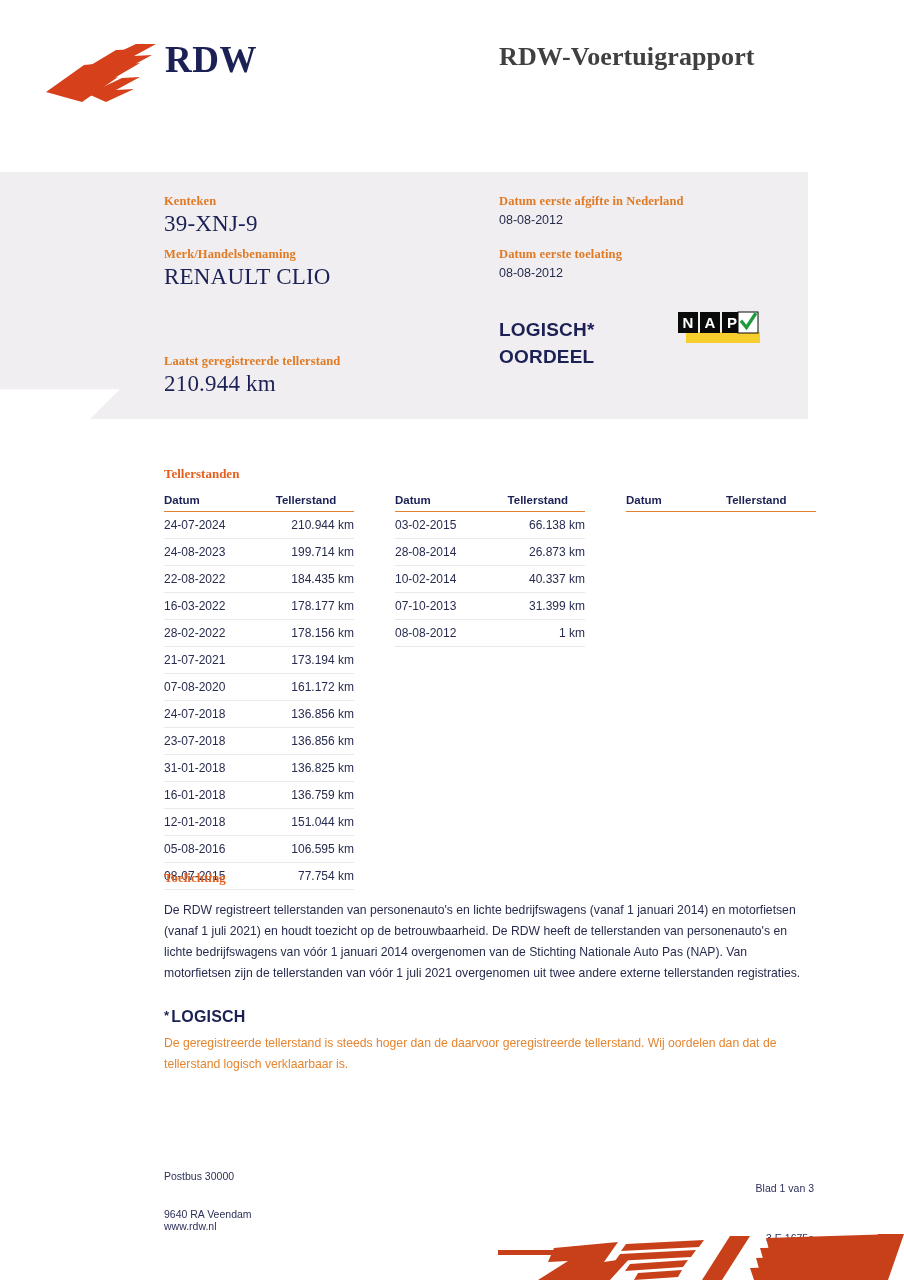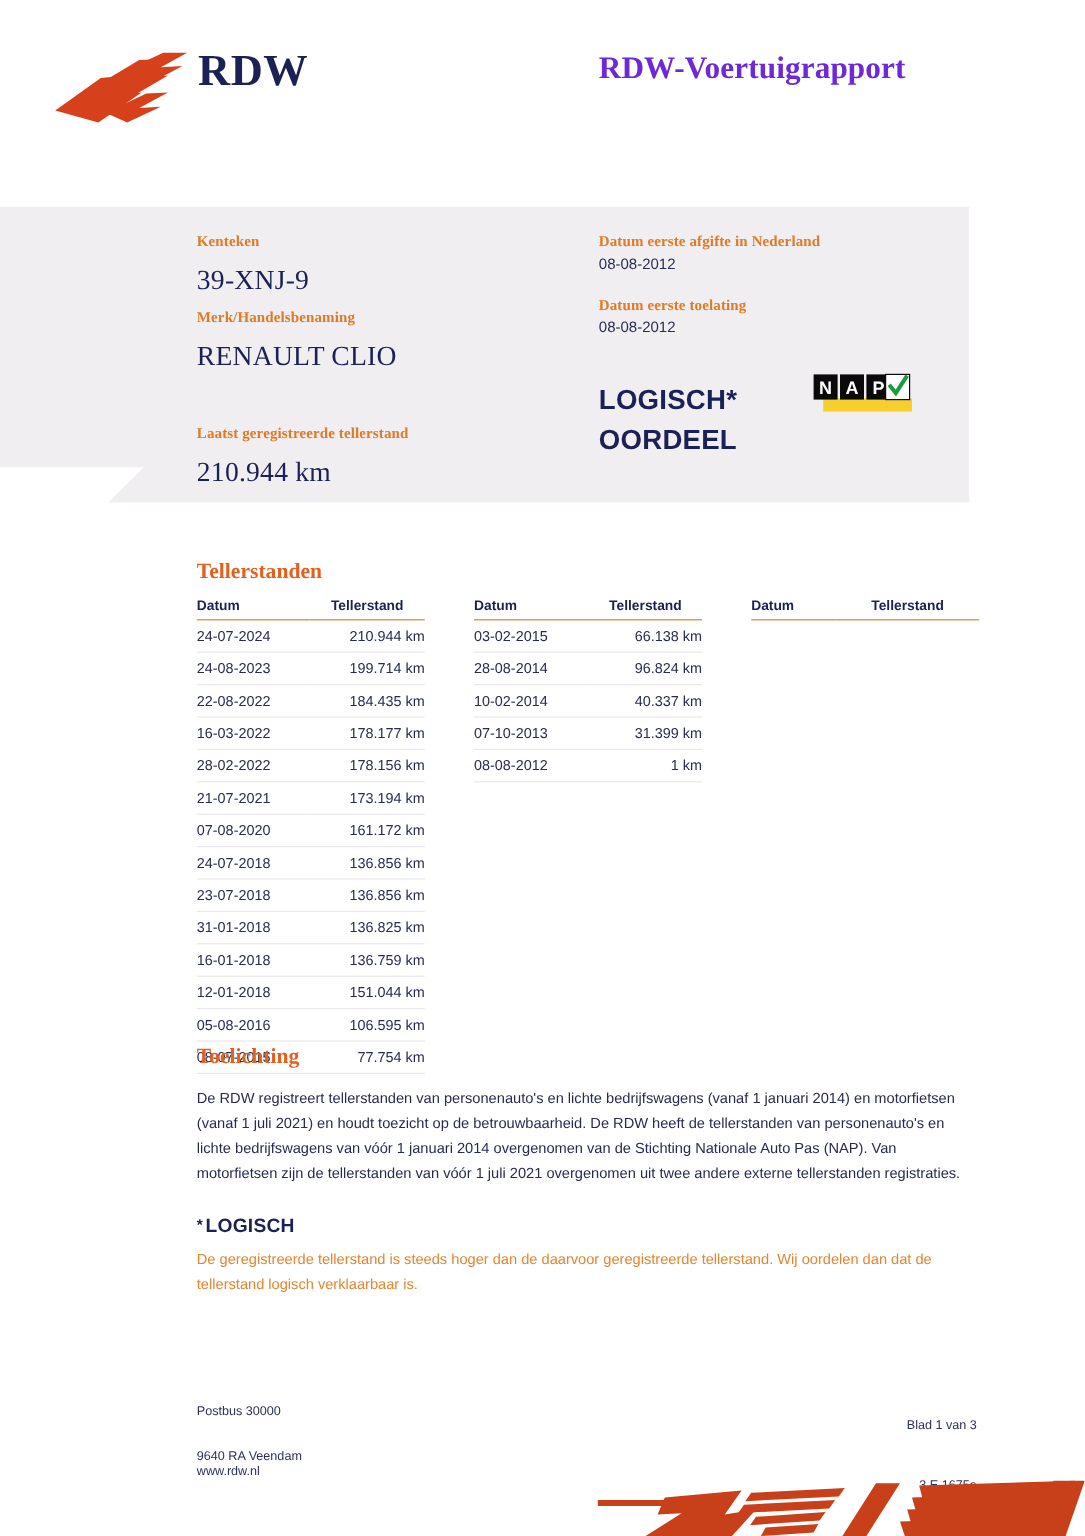--- a/index.html
+++ b/index.html
@@ -36,21 +36,21 @@
     letter-spacing: 0.5px;
     color: #1b2155;
   }
 
   .report-title {
     position: absolute;
     left: 499px; top: 42px;
     font-family: "Liberation Serif", serif;
     font-size: 26px;
     font-weight: 700;
-    color: #6d28d9;
+    color: #404040;
     letter-spacing: 0.1px;
   }
 
   .report-meta {
     position: absolute;
     left: 499px; top: 98px;
     display: flex;
   }
   .meta-col { display: flex; flex-direction: column; }
   .meta-col.c1 { width: 107px; }
@@ -88,52 +88,52 @@
     font-size: 12.5px;
     font-weight: 700;
     color: #e4852f;
     letter-spacing: 0.1px;
   }
   .field-label.orange-strong { color: #e07a24; }
   .field-value-lg {
     font-family: "Liberation Serif", serif;
     font-size: 23px;
     color: #1b2155;
-    margin-top: 12px;
+    margin-top: 2px;
     margin-bottom: 10px;
     letter-spacing: 0.2px;
   }
   .field-value-sm {
     font-size: 12.5px;
     color: #272c4f;
     margin-top: 4px;
     margin-bottom: 20px;
   }
 
   .mileage-block { position: absolute; left: 164px; top: 182px; }
   .mileage-block .field-value-lg { margin-bottom: 0; }
 
   .oordeel {
     position: absolute;
     left: 499px; top: 145px;
-    font-size: 23px;
+    font-size: 19px;
     font-weight: 700;
     line-height: 1.42;
     color: #1b2155;
     letter-spacing: 0.2px;
   }
 
   
   .nap { position: absolute; left: 676px; top: 310px; width: 84px; height: 36px; }
   .nap svg { display: block; }
 
   
   .section-heading {
     font-family: "Liberation Serif", serif;
-    font-size: 18px;
+    font-size: 13px;
     font-weight: 700;
     color: #e4601f;
   }
 
   .tables {
     position: absolute;
     left: 164px; top: 466px;
     width: 660px;
   }
   .tables-row { display: flex; margin-top: 12px; }
@@ -360,21 +360,21 @@
               <th class="num">Tellerstand</th>
             </tr>
           </thead>
           <tbody>
               <tr>
                 <td>03-02-2015</td>
                 <td class="num">66.138 km</td>
               </tr>
               <tr>
                 <td>28-08-2014</td>
-                <td class="num">96.824 km</td>
+                <td class="num">26.873 km</td>
               </tr>
               <tr>
                 <td>10-02-2014</td>
                 <td class="num">40.337 km</td>
               </tr>
               <tr>
                 <td>07-10-2013</td>
                 <td class="num">31.399 km</td>
               </tr>
               <tr>

